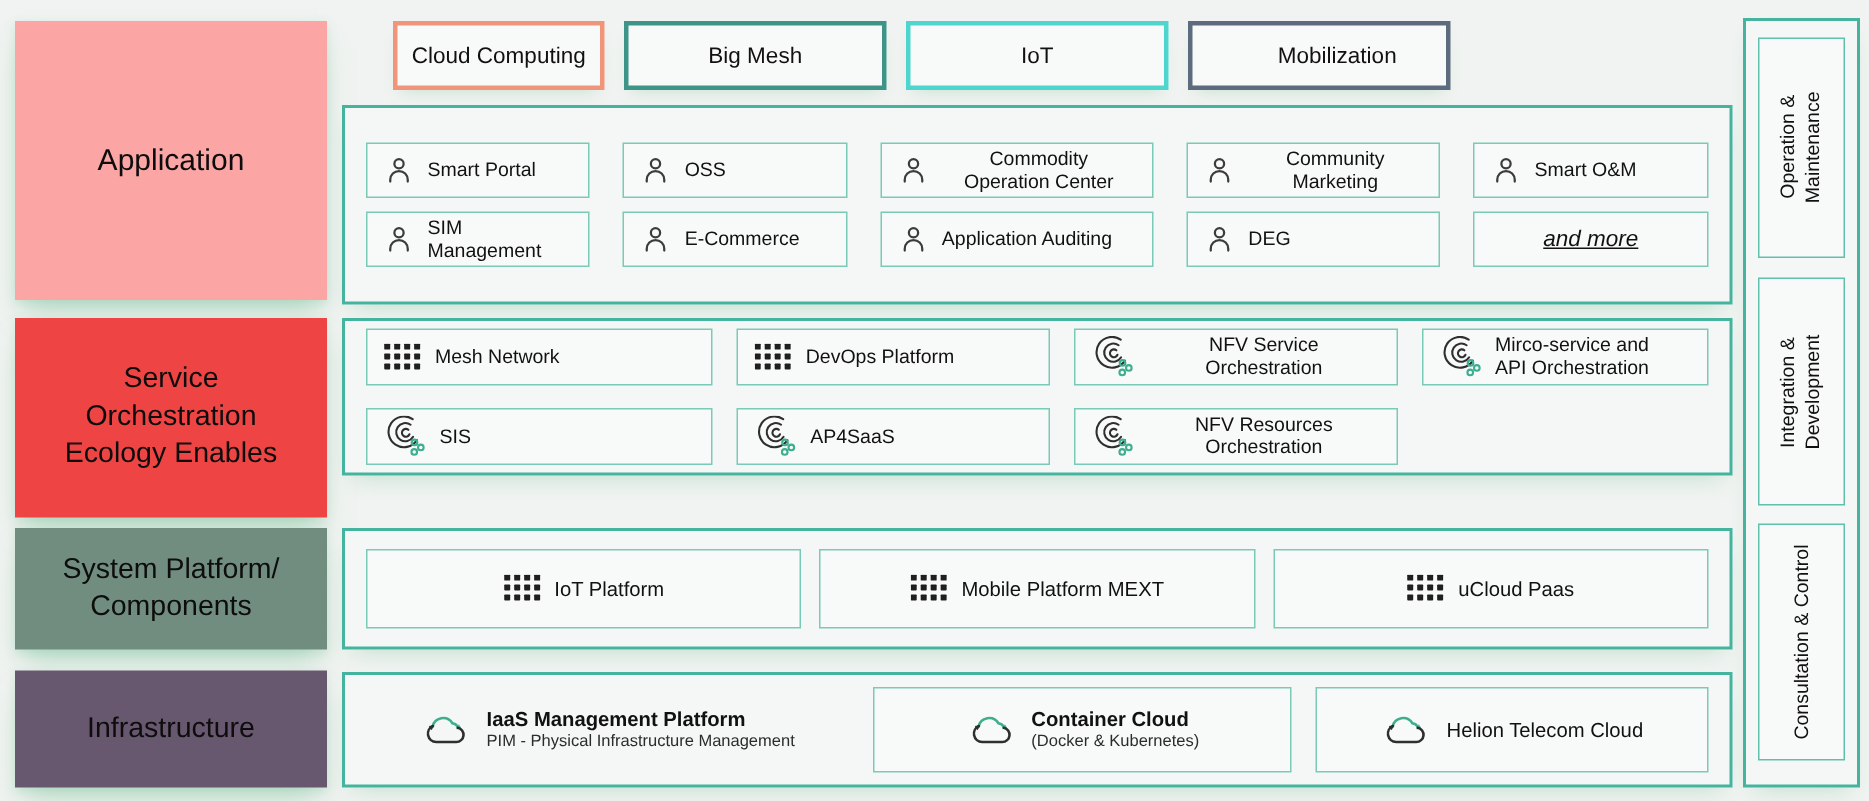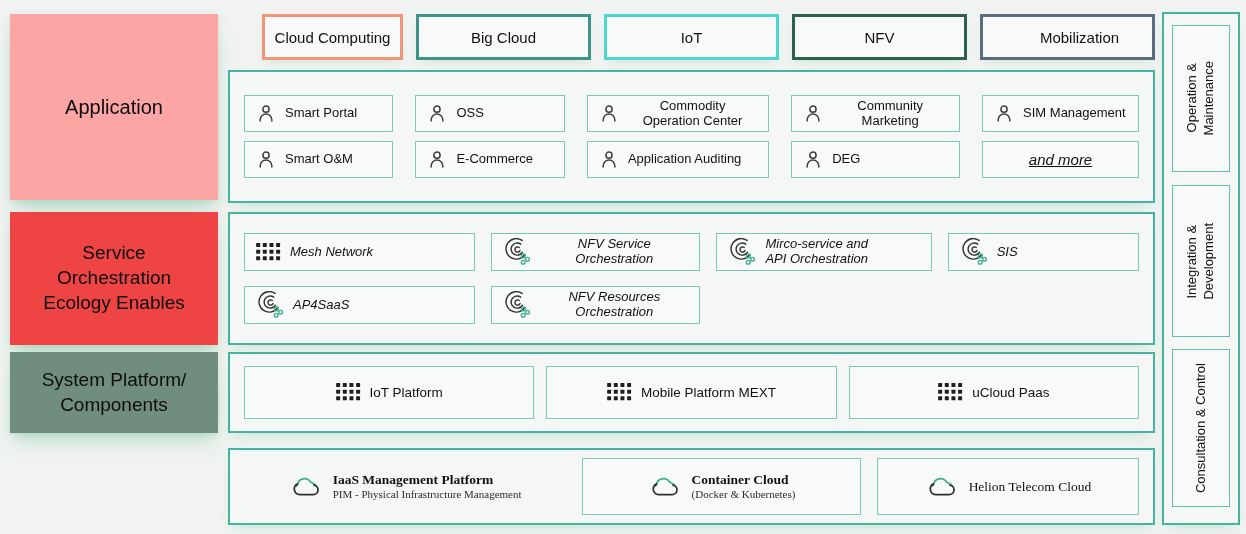--- a/index.html
+++ b/index.html
@@ -53,32 +53,32 @@
   .item.center .lbl { flex: 1; text-align: center; }
 
   
   .app-panel { top: 70px; height: 133px;
     grid-template-columns: 1fr 1fr 1.22fr 1.13fr 1.05fr;
     column-gap: 22px; row-gap: 9px; grid-auto-rows: 37px; }
   .item.more { justify-content: center; }
   .item.more .lbl { font-style: italic; text-decoration: underline; font-size: 15px; flex: none; }
 
   
-  .svc-panel { top: 212px; height: 133px;
+  .svc-panel { top: 212px; height: 105px;
     grid-template-columns: 1.16fr 1.05fr 1.08fr 0.96fr;
-    column-gap: 16px; row-gap: 15px; grid-auto-rows: 38px; font-style: italic; }
+    column-gap: 16px; row-gap: 15px; grid-auto-rows: 38px; }
 
   
   .plat-panel { top: 352px; height: 81px;
     grid-template-columns: repeat(3, 1fr); column-gap: 12px; grid-auto-rows: 53px; }
   .plat-panel .item { justify-content: center; font-size: 13.5px; }
 
   
   .infra-panel { top: 448px; height: 77px;
-    grid-template-columns: 1.18fr 1.02fr 0.96fr; column-gap: 16px; grid-auto-rows: 57px; font-family: Liberation Serif, serif; }
+    grid-template-columns: 1.18fr 1.02fr 0.96fr; column-gap: 16px; grid-auto-rows: 57px; }
   .infra-panel .item { justify-content: center; gap: 11px; }
   .infra-panel .item.noborder { border: none; background: transparent; }
   .infra-txt { display: flex; flex-direction: column; align-items: flex-start; }
   .infra-title { font-size: 13.5px; font-weight: 700; }
   .infra-title.normal { font-weight: 400; }
   .infra-sub { font-size: 11px; color: #2c2c2c; }
 
   
   .sidebar {
     position: absolute; left: 1162px; top: 12px; width: 78px; height: 513px;
@@ -153,26 +153,26 @@
       </symbol>
     </defs>
   </svg>
 
   <div class="layer-label ll-app" style="background: #fca5a5;">Application</div>
   <div class="layer-label ll-svc" style="background: #ef4444;">Service
 Orchestration
 Ecology Enables</div>
   <div class="layer-label ll-plat" style="background: rgb(113, 141, 128);">System Platform/
 Components</div>
+  <div class="layer-label ll-infra" style="background: rgb(104, 88, 111);">Infrastructure</div>
 
   <div class="tabs-row">
     <div class="tab" style="border-color: rgb(240, 149, 122); margin-left: 34px;">Cloud Computing</div>
-    <div class="tab" style="border-color: rgb(62, 148, 135);">Big Cloud</div>
+    <div class="tab" style="border-color: rgb(62, 148, 135);">Big Mesh</div>
     <div class="tab" style="border-color: rgb(78, 213, 205);">IoT</div>
-    <div class="tab" style="border-color: rgb(46, 95, 76);">NFV</div>
     <div class="tab" style="border-color: rgb(92, 107, 125); padding-left: 24px;">Mobilization</div>
   </div>
 
   <div class="panel app-panel">
     <div class="item">
       <svg class="ic ic-person">
           <use href="#sym-person"></use>
         </svg>
       <span class="lbl">Smart Portal</span>
     </div>
@@ -193,27 +193,27 @@
       <svg class="ic ic-person">
           <use href="#sym-person"></use>
         </svg>
       <span class="lbl">Community
 Marketing</span>
     </div>
     <div class="item">
       <svg class="ic ic-person">
           <use href="#sym-person"></use>
         </svg>
+      <span class="lbl">Smart O&amp;M</span>
+    </div>
+    <div class="item">
+      <svg class="ic ic-person">
+          <use href="#sym-person"></use>
+        </svg>
       <span class="lbl">SIM Management</span>
-    </div>
-    <div class="item">
-      <svg class="ic ic-person">
-          <use href="#sym-person"></use>
-        </svg>
-      <span class="lbl">Smart O&amp;M</span>
     </div>
     <div class="item">
       <svg class="ic ic-person">
           <use href="#sym-person"></use>
         </svg>
       <span class="lbl">E-Commerce</span>
     </div>
     <div class="item">
       <svg class="ic ic-person">
           <use href="#sym-person"></use>
@@ -230,20 +230,26 @@
       <span class="lbl">and more</span>
     </div>
   </div>
 
   <div class="panel svc-panel">
     <div class="item">
       <svg class="ic ic-grid">
           <use href="#sym-grid"></use>
         </svg>
       <span class="lbl">Mesh Network</span>
+    </div>
+    <div class="item">
+      <svg class="ic ic-grid">
+          <use href="#sym-grid"></use>
+        </svg>
+      <span class="lbl">DevOps Platform</span>
     </div>
     <div class="item center">
       <svg class="ic ic-flow">
           <use href="#sym-flow"></use>
         </svg>
       <span class="lbl">NFV Service
 Orchestration</span>
     </div>
     <div class="item">
       <svg class="ic ic-flow">

